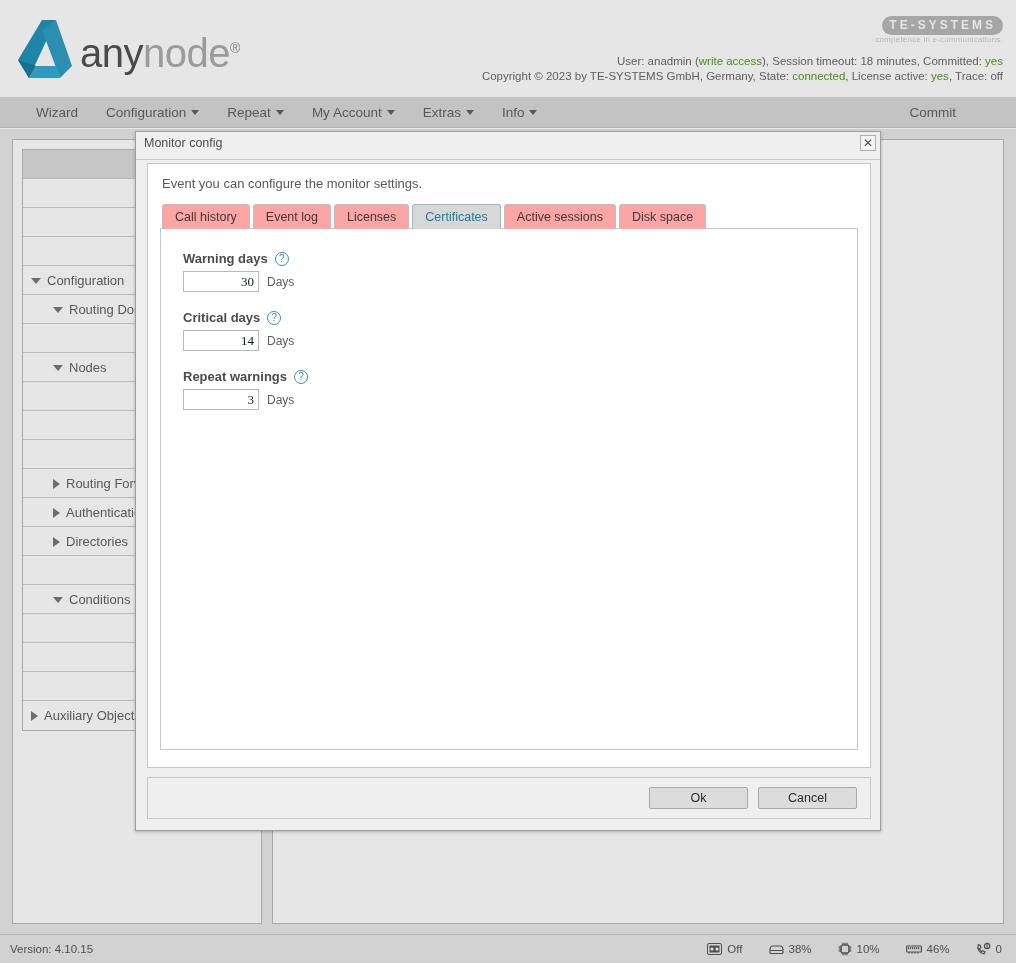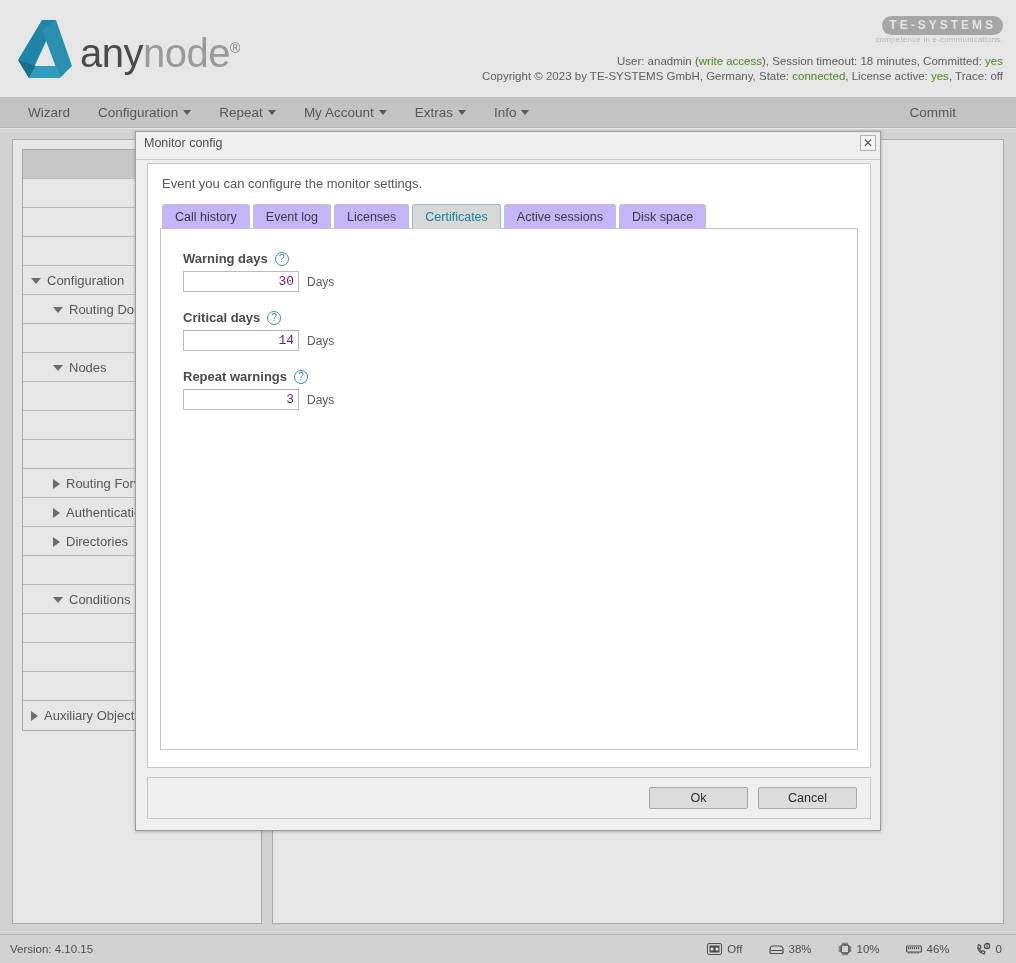--- a/index.html
+++ b/index.html
@@ -81,21 +81,21 @@
   
   .navbar {
     position: absolute;
     left: 0; top: 98px;
     width: 1016px;
     height: 30px;
     background: #c3c3c3;
     border-bottom: 1px solid #b0b0b0;
     box-sizing: border-box;
   }
-  .nav-left { position: absolute; left: 14px; top: 0; display: flex; align-items: center; }
+  .nav-left { position: absolute; left: 22px; top: 0; display: flex; align-items: center; }
   .nav-right { position: absolute; right: 10px; top: 0; display: flex; flex-direction: column; }
   .nav-item {
     padding: 0 14px;
     height: 29px;
     line-height: 29px;
     font-size: 13.5px;
     color: #57585a;
     white-space: nowrap;
     cursor: default;
   }
@@ -245,21 +245,21 @@
   .tabs {
     display: flex;
     align-items: flex-end;
     position: relative;
     z-index: 2;
     margin-left: 2px;
   }
   .tab {
     border: 1px solid #c0c0c0;
     border-bottom: none;
-    background: #c4b5fd;
+    background: #fca5a5;
     color: #3b3b3b;
     font-size: 12.5px;
     padding: 5px 12px 5px 12px;
     margin-right: 3px;
     border-radius: 3px 3px 0 0;
     cursor: pointer;
     white-space: nowrap;
   }
   .tab.active {
     background: #d8d8d8;
@@ -294,27 +294,27 @@
     color: #3c8dad;
     font-size: 10px;
     font-weight: normal;
     margin-left: 7px;
     line-height: 1;
     cursor: help;
     box-sizing: border-box;
   }
   .field-row { display: flex; align-items: center; }
   .num-input {
-    width: 116px;
+    width: 76px;
     height: 21px;
     border: 1px solid #b9b9b9;
     background: #fff;
-    font-family: Liberation Mono, monospace;
+    font-family: Liberation Serif, serif;
     font-size: 13px;
-    color: #701a75;
+    color: #0f172a;
     text-align: right;
     padding: 0 4px;
     box-sizing: border-box;
     outline: none;
   }
   .unit-label {
     font-size: 12px;
     color: #5a5a5a;
     margin-left: 8px;
   }

